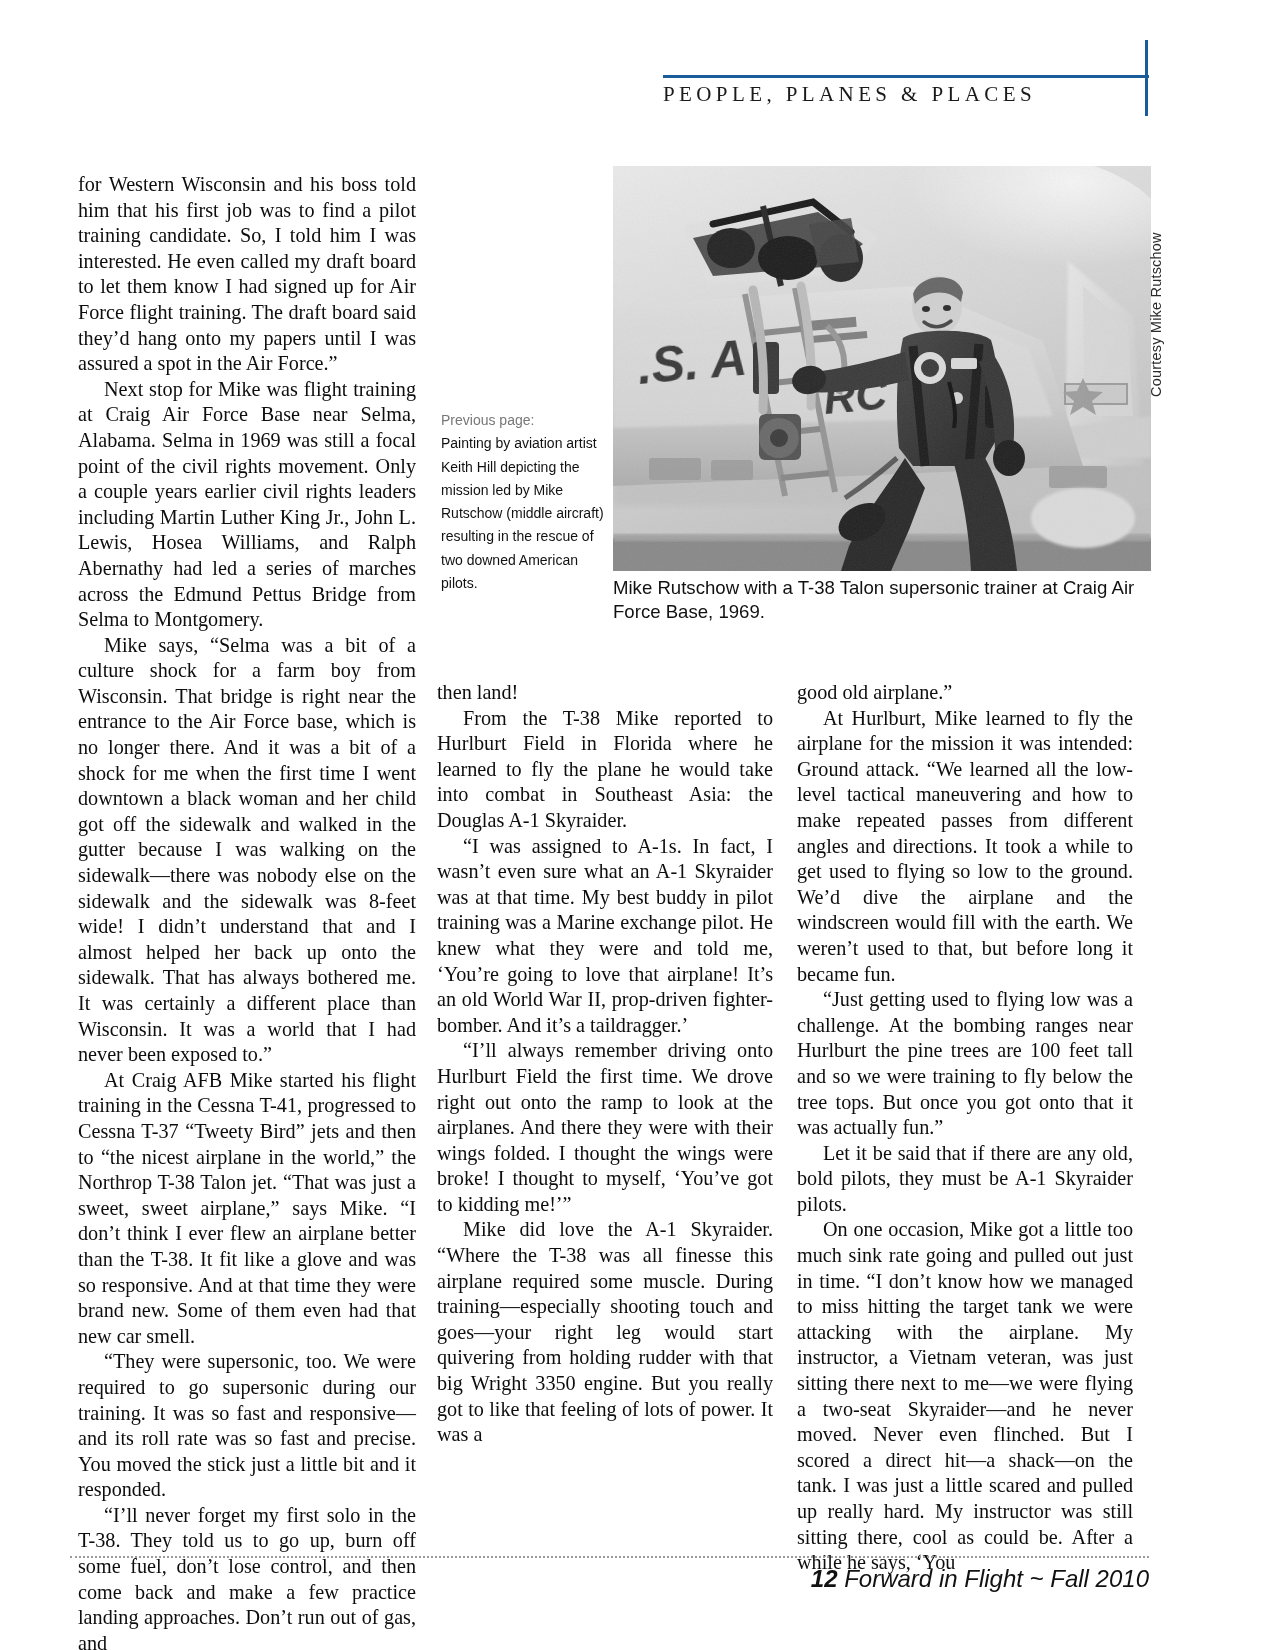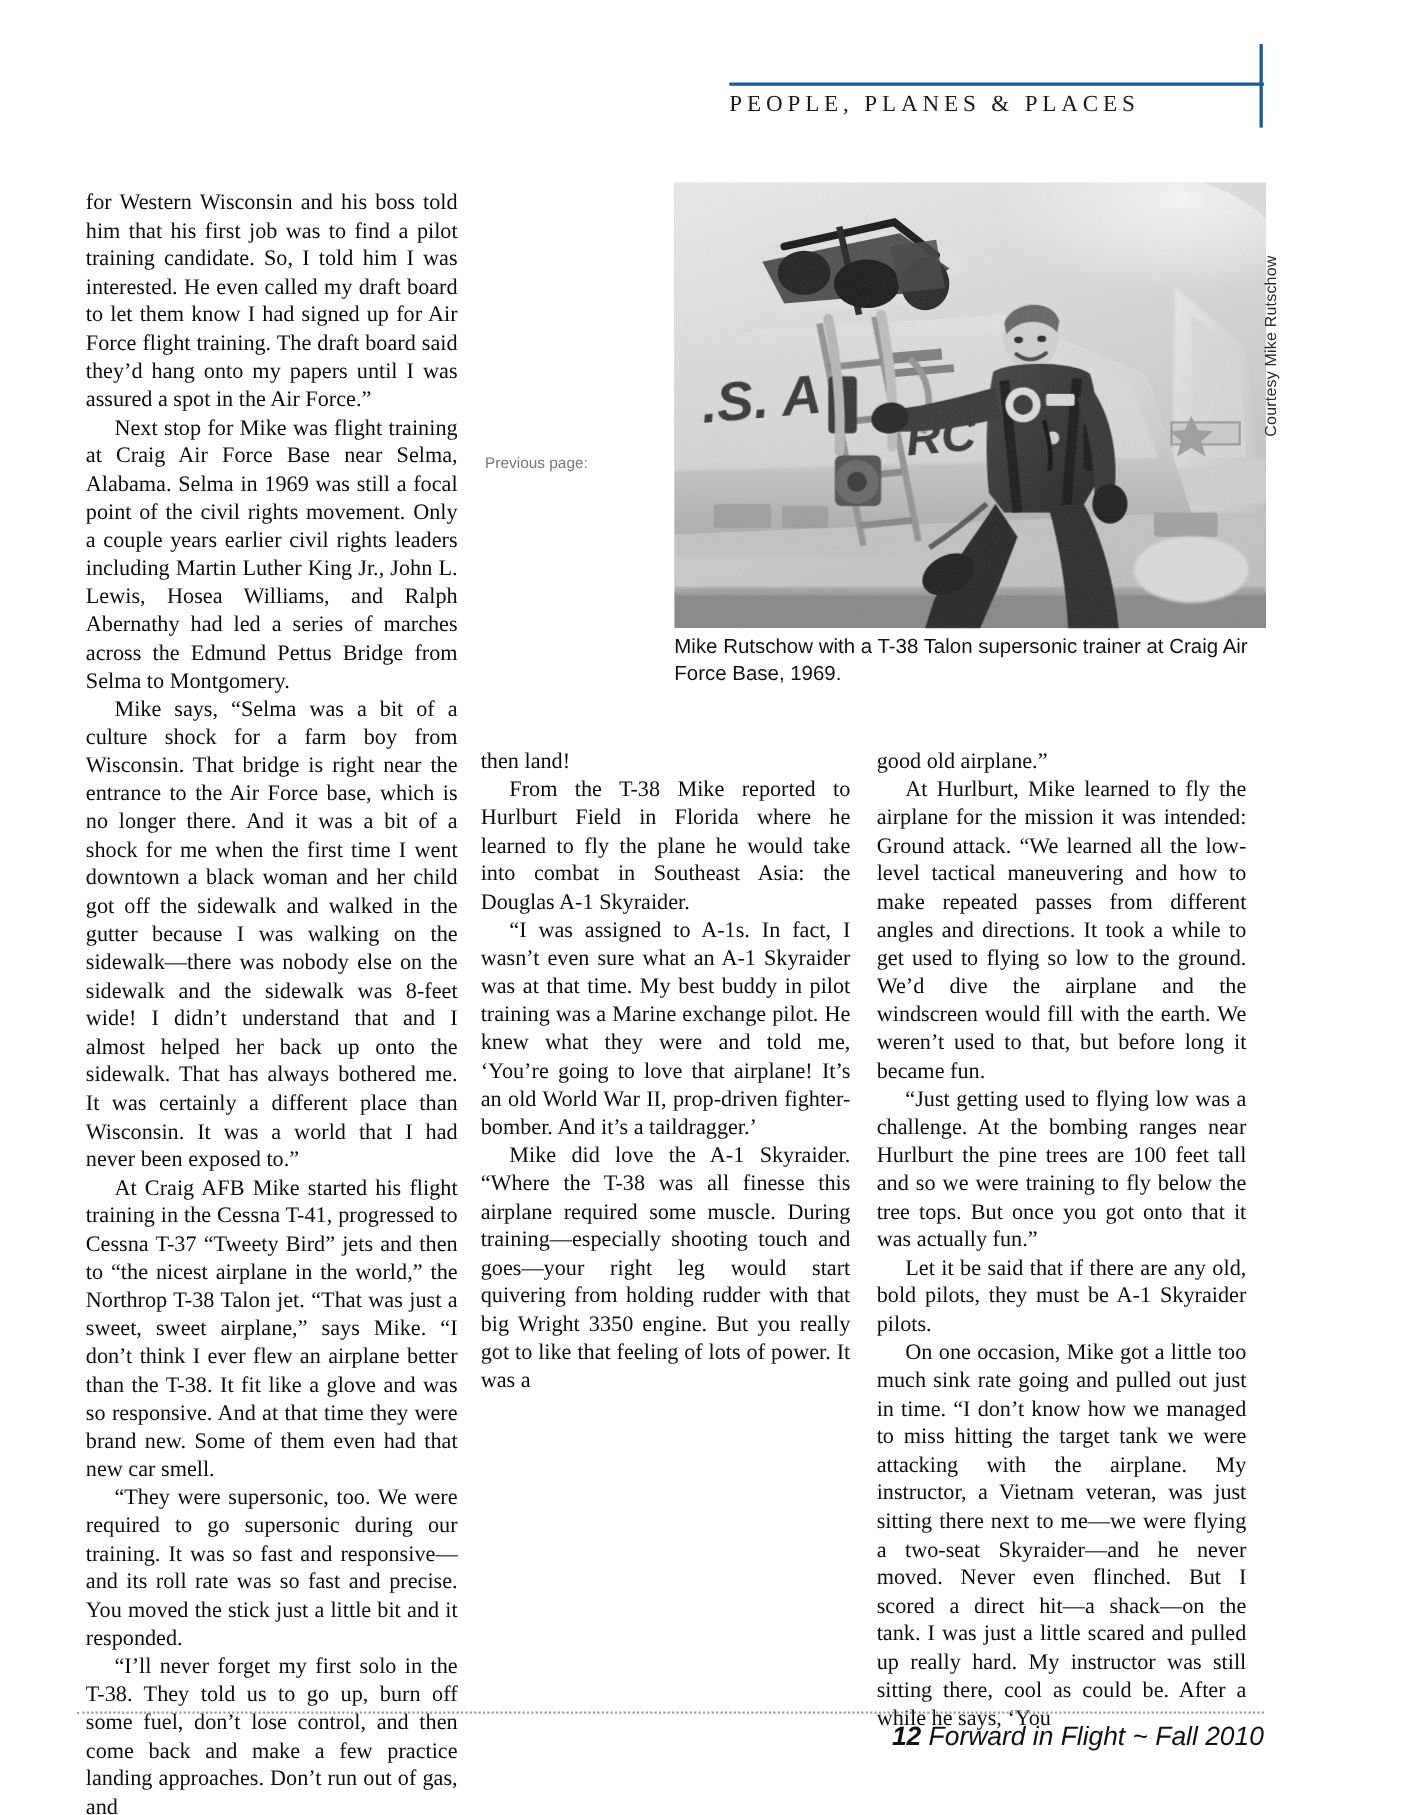--- a/index.html
+++ b/index.html
@@ -316,34 +316,36 @@
       </svg>
     </div>
   </div>
 
   <div class="photo-credit">Courtesy Mike Rutschow</div>
 
   <div class="photo-caption">Mike Rutschow with a T-38 Talon supersonic trainer at Craig Air Force Base, 1969.</div>
 
   <div class="side-caption">
     <span class="lead">Previous page:</span>
+    <span class="body">Painting by aviation artist Keith Hill depicting the mission led by Mike Rutschow (middle aircraft) resulting in the rescue of two downed American pilots.</span>
   </div>
 
   <div class="col" id="col-left">
       <p class="noindent">for Western Wisconsin and his boss told him that his first job was to find a pilot training candidate. So, I told him I was interested. He even called my draft board to let them know I had signed up for Air Force flight training. The draft board said they’d hang onto my papers until I was assured a spot in the Air Force.”</p>
       <p>Next stop for Mike was flight training at Craig Air Force Base near Selma, Alabama. Selma in 1969 was still a focal point of the civil rights movement. Only a couple years earlier civil rights leaders including Martin Luther King Jr., John L. Lewis, Hosea Williams, and Ralph Abernathy had led a series of marches across the Edmund Pettus Bridge from Selma to Montgomery.</p>
       <p>Mike says, “Selma was a bit of a culture shock for a farm boy from Wisconsin. That bridge is right near the entrance to the Air Force base, which is no longer there. And it was a bit of a shock for me when the first time I went downtown a black woman and her child got off the sidewalk and walked in the gutter because I was walking on the sidewalk—there was nobody else on the sidewalk and the sidewalk was 8-feet wide! I didn’t understand that and I almost helped her back up onto the sidewalk. That has always bothered me. It was certainly a different place than Wisconsin. It was a world that I had never been exposed to.”</p>
       <p>At Craig AFB Mike started his flight training in the Cessna T-41, progressed to Cessna T-37 “Tweety Bird” jets and then to “the nicest airplane in the world,” the Northrop T-38 Talon jet. “That was just a sweet, sweet airplane,” says Mike. “I don’t think I ever flew an airplane better than the T-38. It fit like a glove and was so responsive. And at that time they were brand new. Some of them even had that new car smell.</p>
       <p>“They were supersonic, too. We were required to go supersonic during our training. It was so fast and responsive—and its roll rate was so fast and precise. You moved the stick just a little bit and it responded.</p>
       <p>“I’ll never forget my first solo in the T-38. They told us to go up, burn off some fuel, don’t lose control, and then come back and make a few practice landing approaches. Don’t run out of gas, and</p>
     </div>
   <div class="col" id="col-mid">
       <p class="noindent">then land!</p>
       <p>From the T-38 Mike reported to Hurlburt Field in Florida where he learned to fly the plane he would take into combat in Southeast Asia: the Douglas A-1 Skyraider.</p>
       <p>“I was assigned to A-1s. In fact, I wasn’t even sure what an A-1 Skyraider was at that time. My best buddy in pilot training was a Marine exchange pilot. He knew what they were and told me, ‘You’re going to love that airplane! It’s an old World War II, prop-driven fighter-bomber. And it’s a taildragger.’</p>
+      <p>“I’ll always remember driving onto Hurlburt Field the first time. We drove right  out onto the ramp to look at the airplanes. And there they were with their wings folded. I thought the wings were broke! I thought to myself, ‘You’ve got to kidding me!’”</p>
       <p>Mike did love the A-1 Skyraider. “Where the T-38 was all finesse this airplane required some muscle. During training—especially shooting touch and goes—your right leg would start quivering from holding rudder with that big Wright 3350 engine. But you really got to like that feeling of lots of power. It was a</p>
     </div>
   <div class="col" id="col-right">
       <p class="noindent">good old airplane.”</p>
       <p>At Hurlburt, Mike learned to fly the airplane for the mission it was intended: Ground attack. “We learned all the low-level tactical maneuvering and how to make repeated passes from different angles and directions. It took a while to get used to flying so low to the ground. We’d dive the airplane and the windscreen would fill with the earth. We weren’t used to that, but before long it became fun.</p>
       <p>“Just getting used to flying low was a challenge. At the bombing ranges near Hurlburt the pine trees are 100 feet tall and so we were training to fly below the tree tops. But once you got onto that it was actually fun.”</p>
       <p>Let it be said that if there are any old, bold pilots, they must be A-1 Skyraider pilots.</p>
       <p>On one occasion, Mike got a little too much sink rate going and pulled out just in time. “I don’t know how we managed to miss hitting the target tank we were attacking with the airplane. My instructor, a Vietnam veteran, was just sitting there next to me—we were flying a two-seat Skyraider—and he never moved. Never even flinched. But I scored a direct hit—a shack—on the tank. I was just a little scared and pulled up really hard. My instructor was still sitting there, cool as could be. After a while he says, ‘You</p>
     </div>
 

